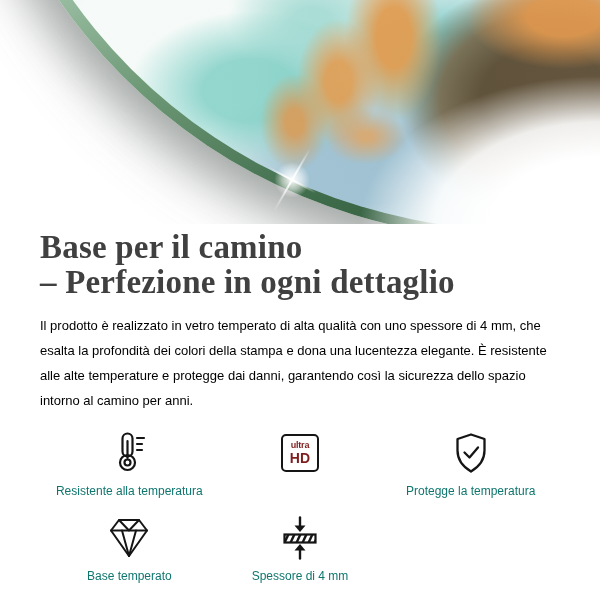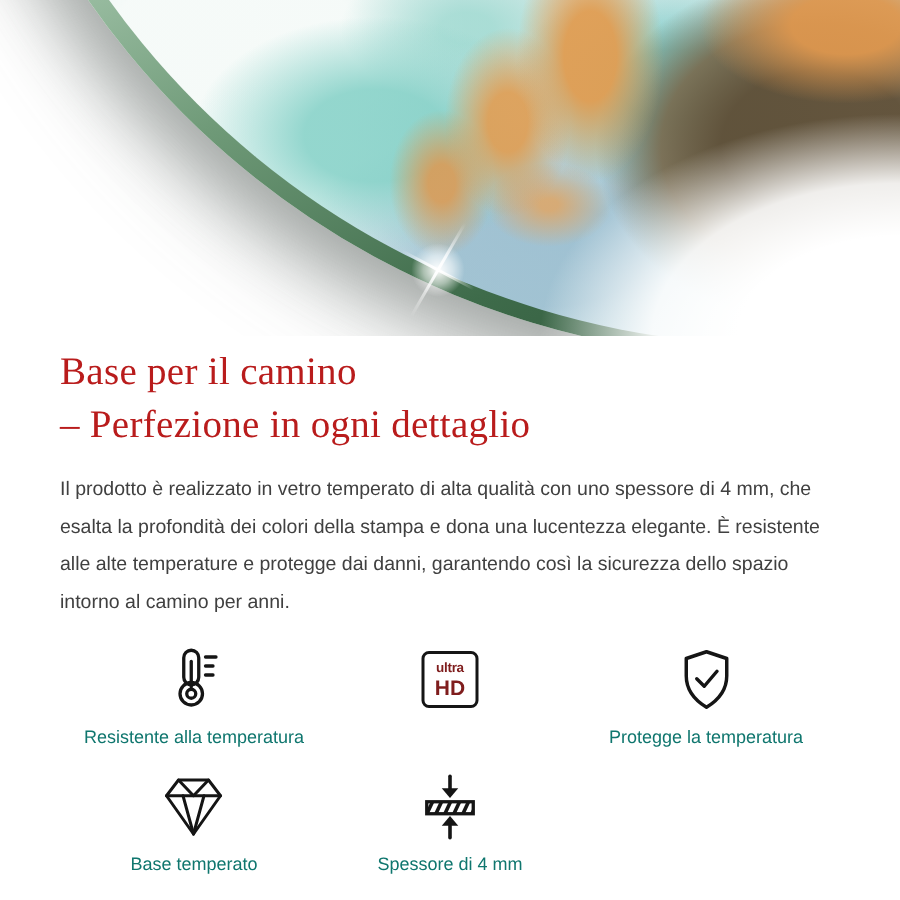--- a/index.html
+++ b/index.html
@@ -57,26 +57,26 @@
     background:linear-gradient(to bottom, rgba(255,255,255,0), rgba(255,255,255,0.95) 45%, rgba(255,255,255,0.95) 55%, rgba(255,255,255,0));
   }
   .sparkle .ray-a { transform:translateX(-50%) rotate(30deg); }
   .sparkle .ray-b { transform:translateX(-50%) rotate(-62deg); height:54px; top:1px; }
 
   
   .content { padding:0 40px; }
   .title {
     margin-top:6px;
     font-family:"Liberation Serif","DejaVu Serif",serif;
-    font-size:26px; line-height:35px; font-weight:400; color:#b91c1c;
+    font-size:33px; line-height:35px; font-weight:700; color:#404040;
     letter-spacing:0.2px;
   }
   .description {
     margin-top:13px; width:526px;
-    font-size:13px; line-height:25px; color:#404040;
+    font-size:13px; line-height:25px; color:#000000;
   }
 
   
   .features {
     margin-top:16px;
     display:grid; grid-template-columns:1fr 1fr 1fr; row-gap:16px;
     padding:0 4px; text-align:center;
   }
   .feature { display:flex; flex-direction:column; align-items:center; }
   .icon-box { height:48px; display:flex; align-items:center; justify-content:center; color:#151515; }

